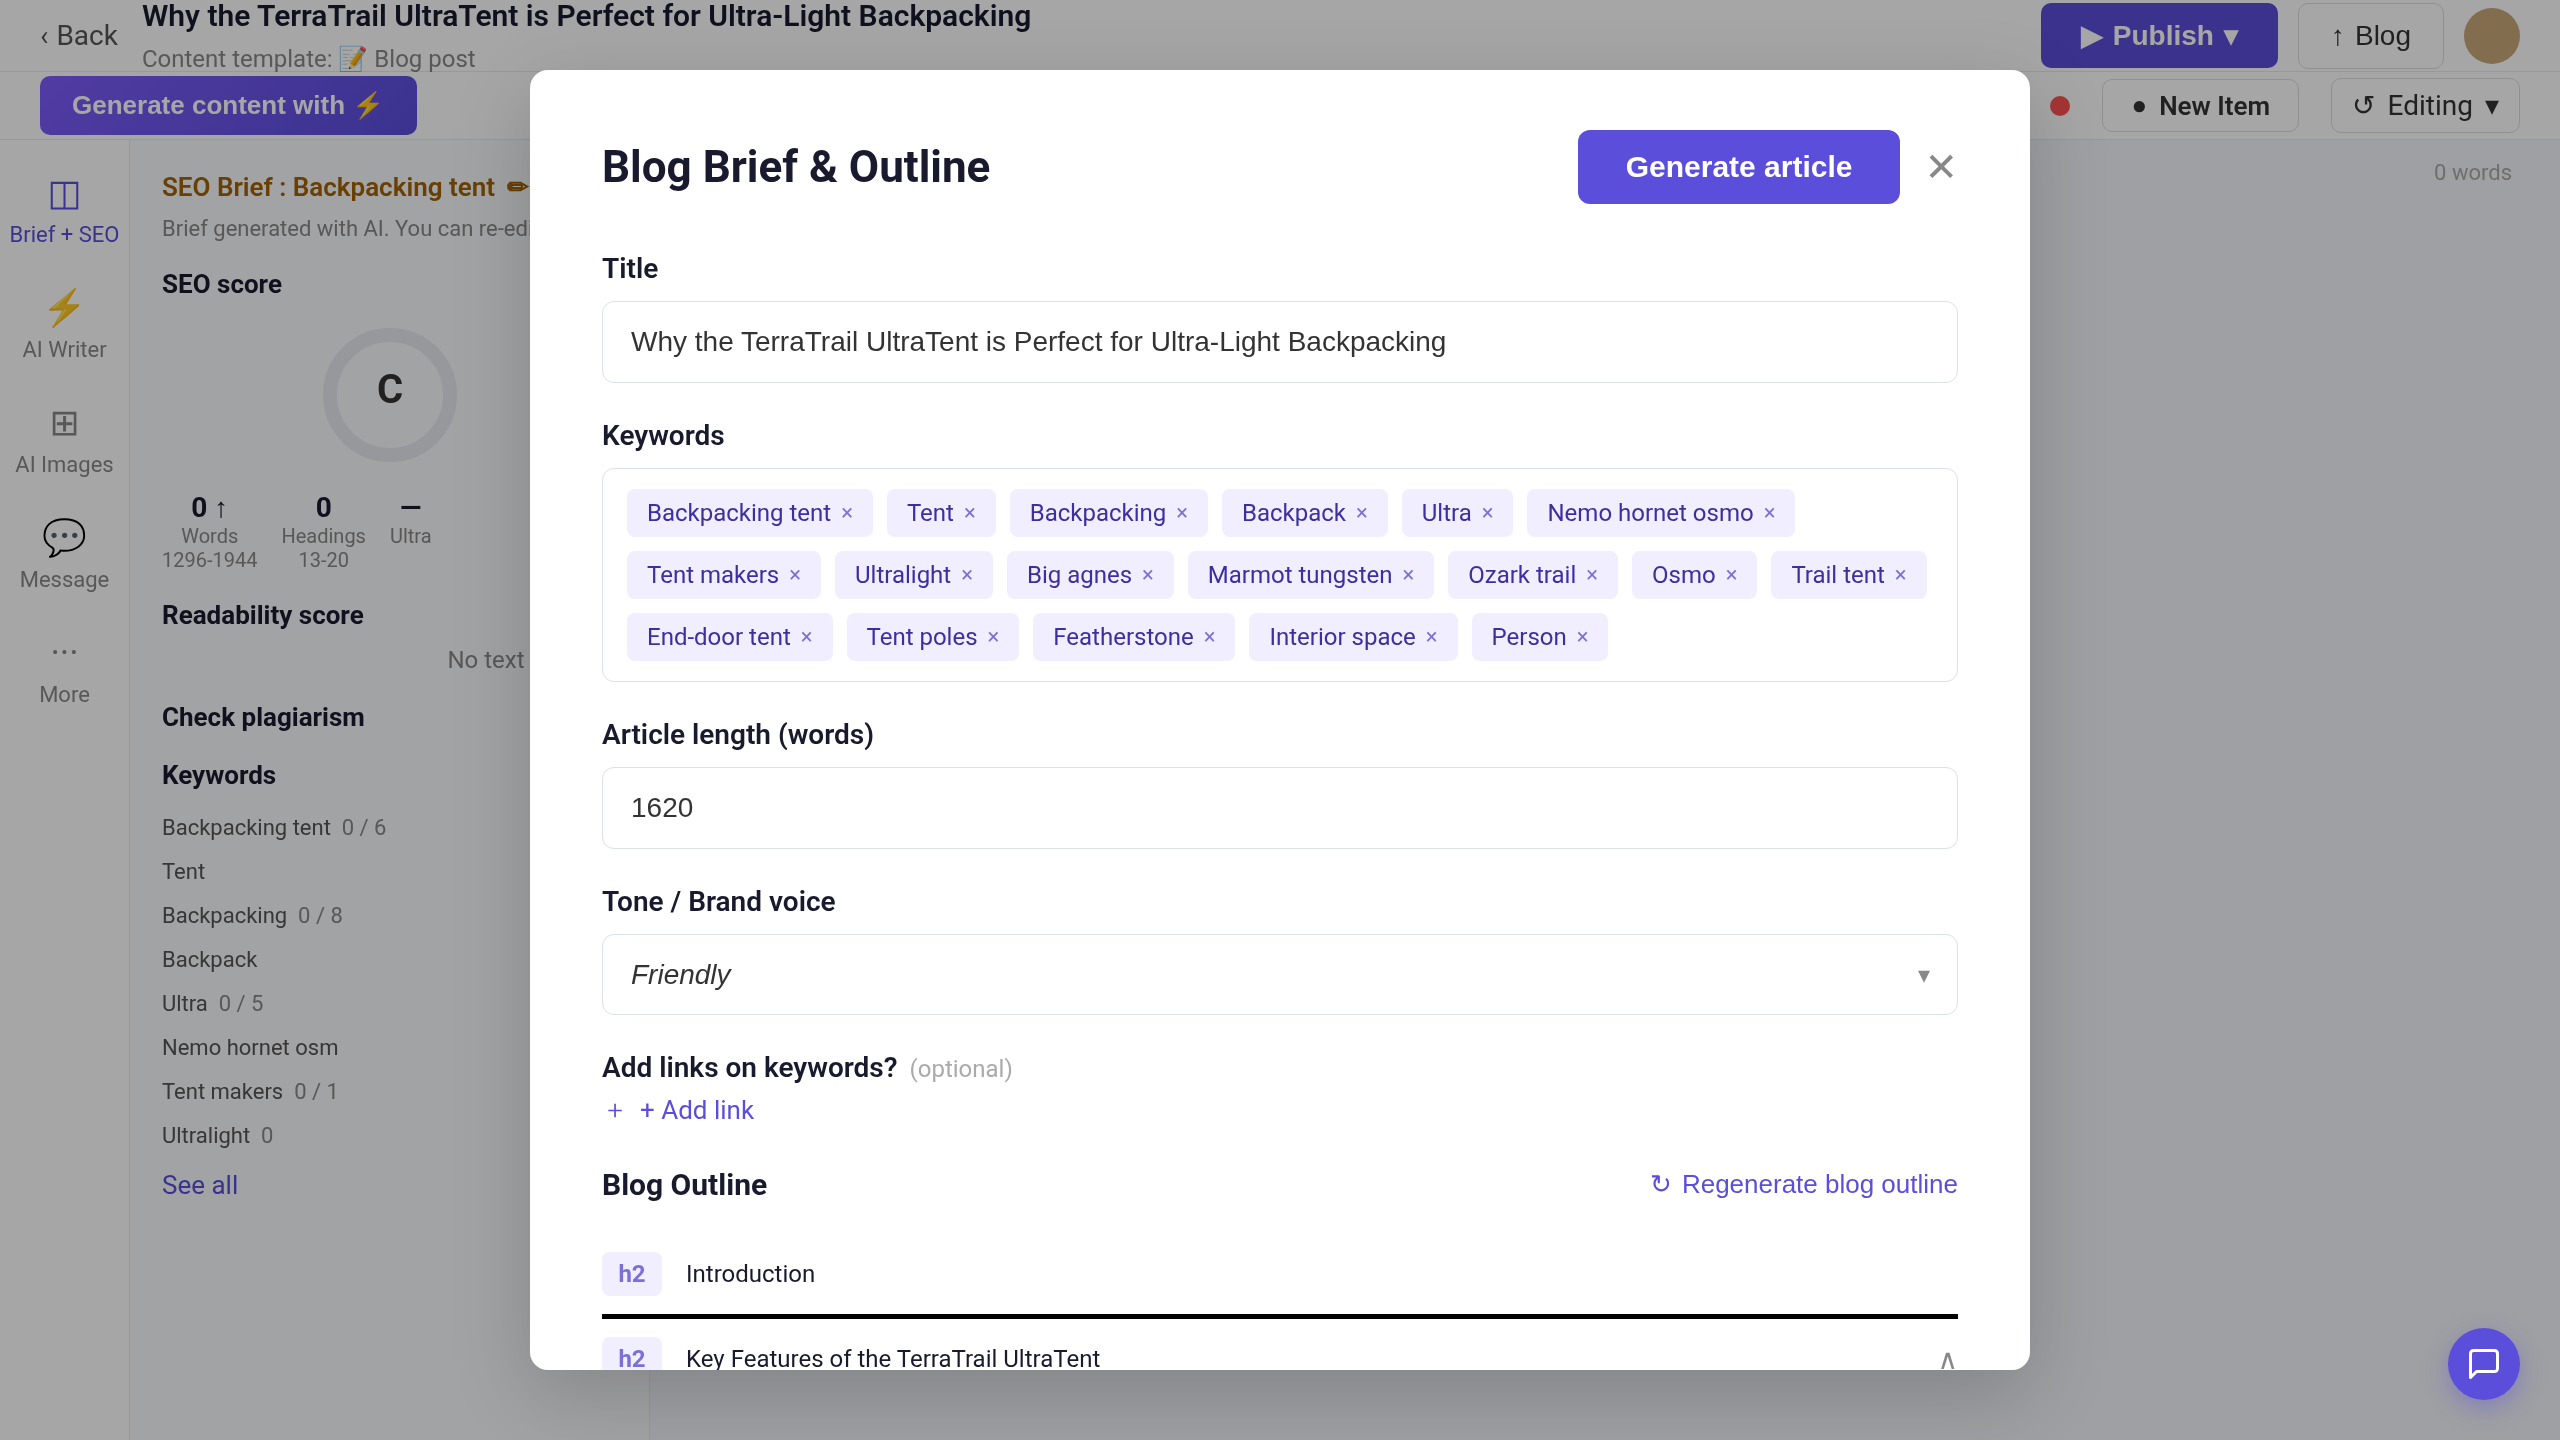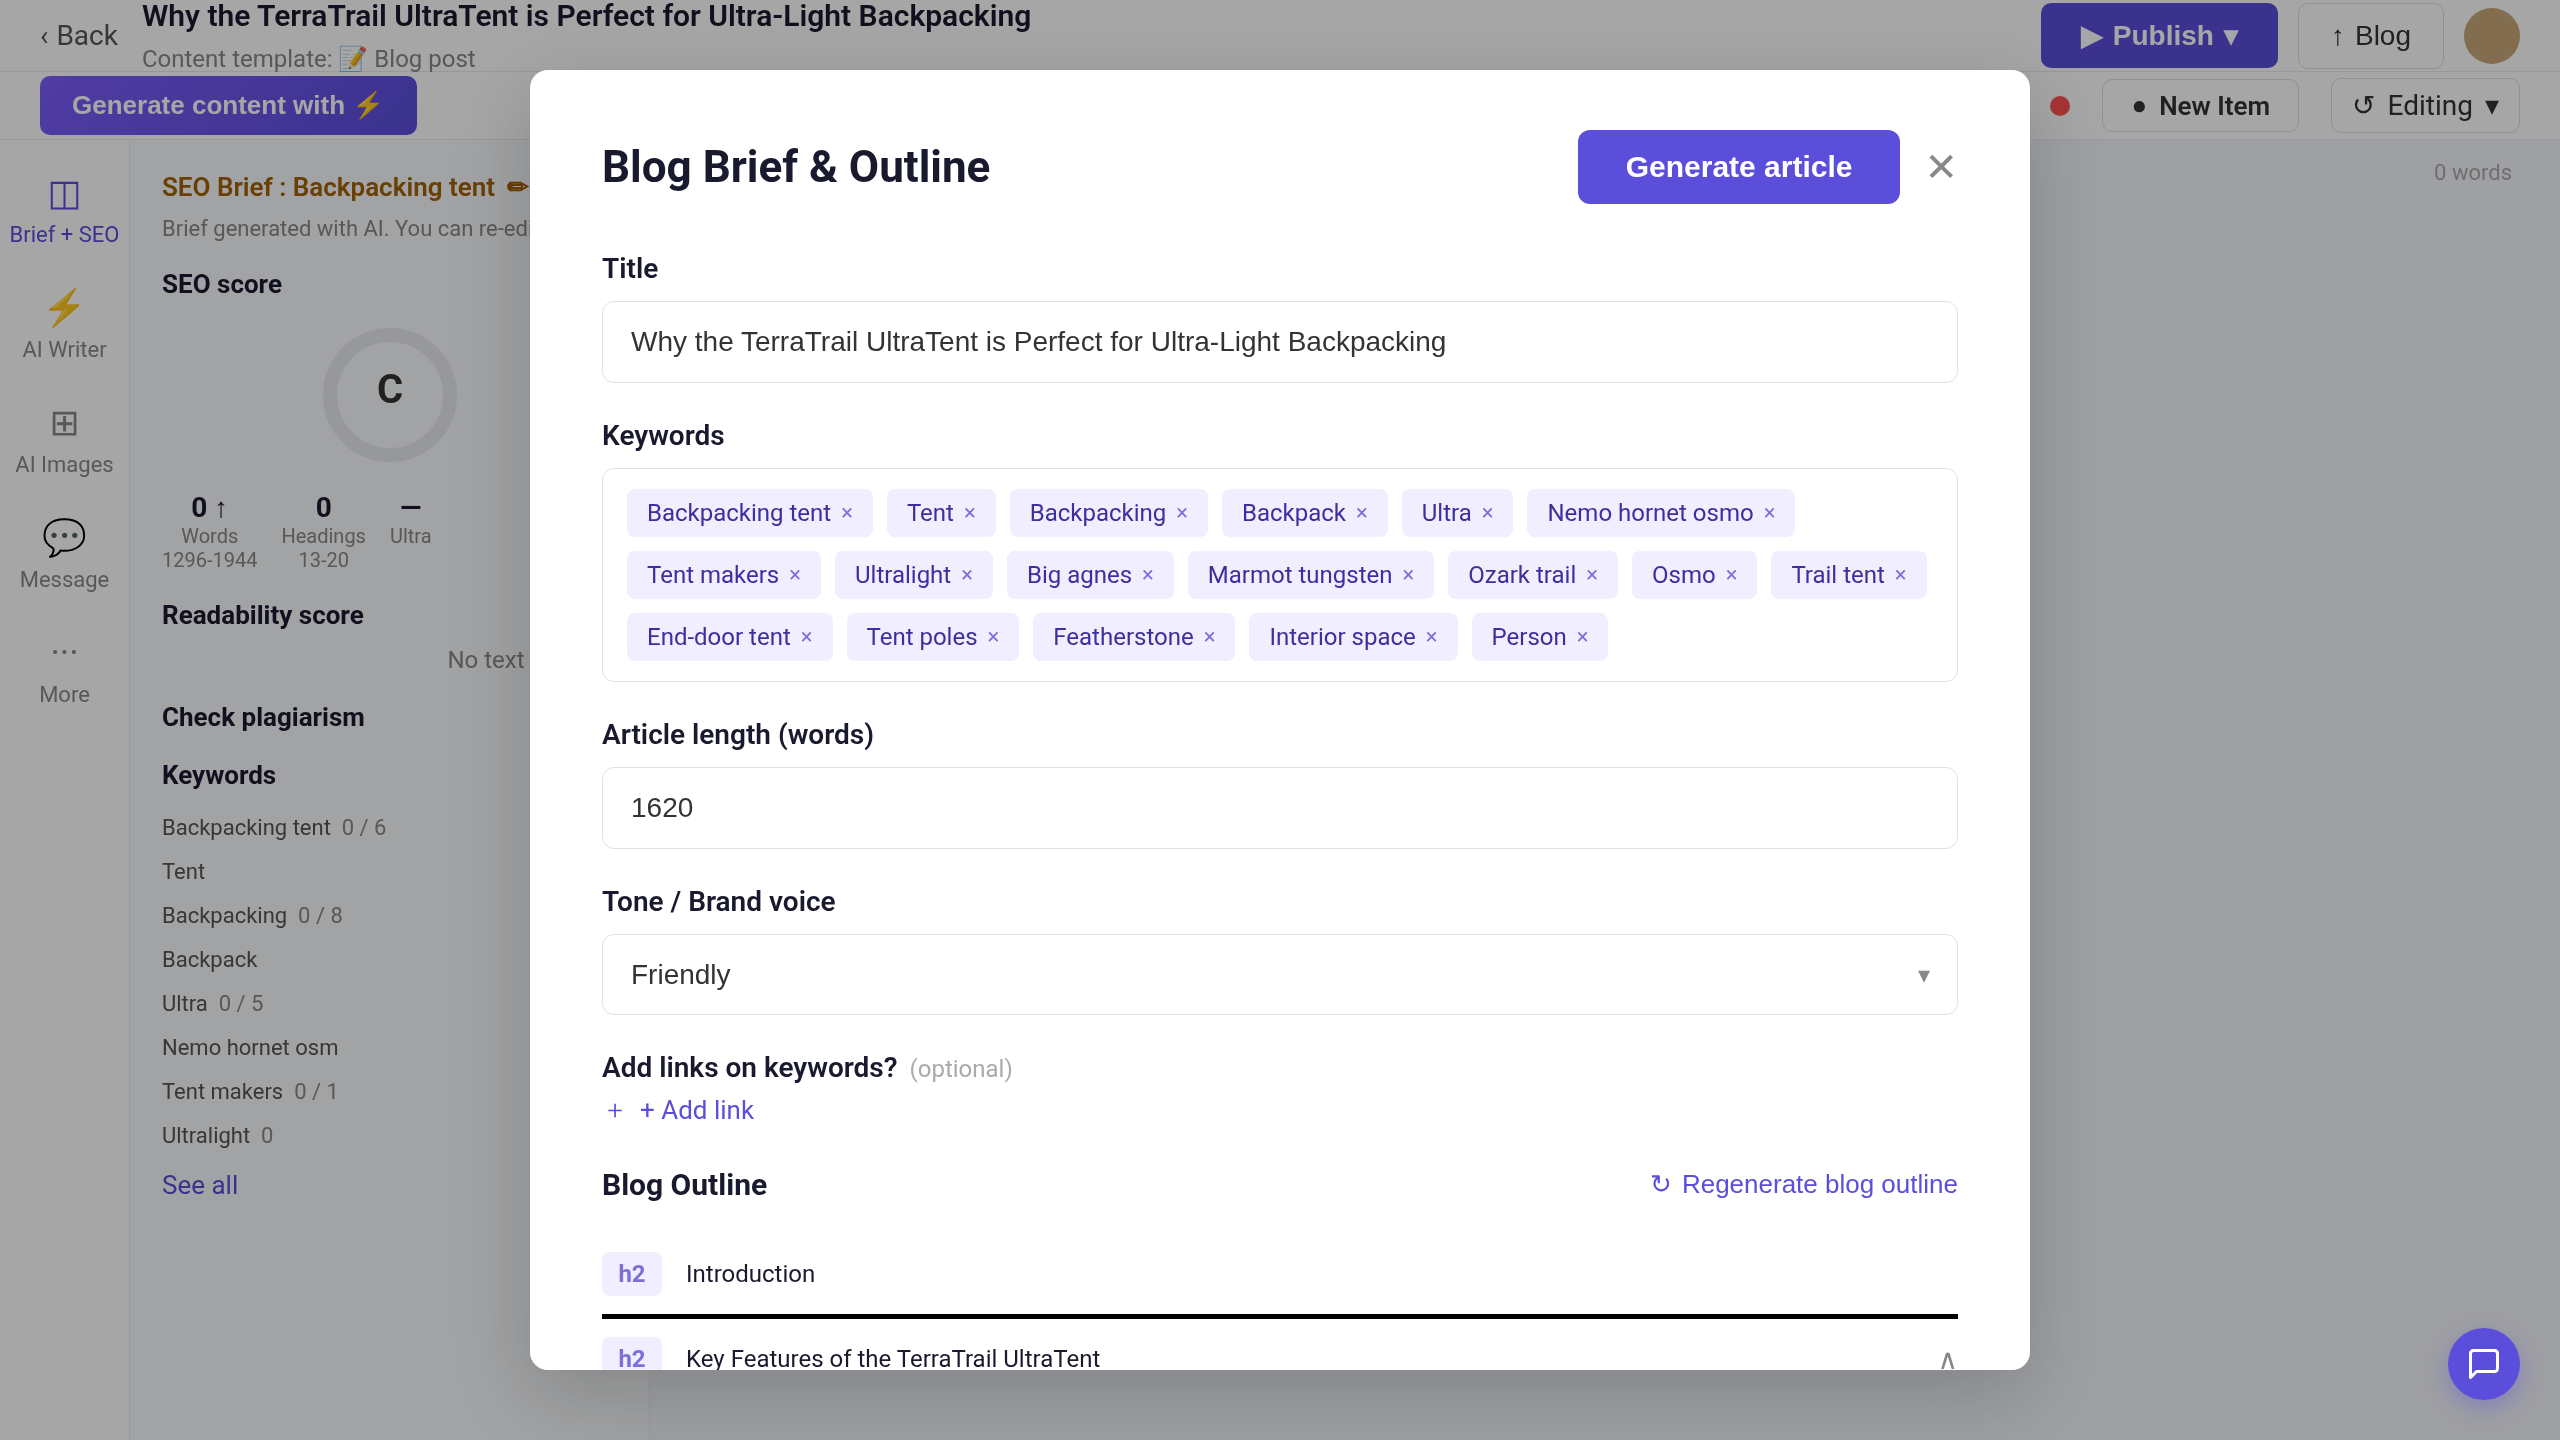--- a/index.html
+++ b/index.html
@@ -358,20 +358,21 @@
       width: 100%;
       border: 1.5px solid #dde0eb;
       border-radius: 12px;
       padding: 24px 28px;
       font-size: 28px;
       color: #333;
       background: #fff;
       appearance: none;
       cursor: pointer;
       outline: none;
+      font-style: italic;
     }
     .select-arrow {
       position: absolute;
       right: 28px;
       top: 50%;
       transform: translateY(-50%);
       font-size: 24px;
       color: #888;
       pointer-events: none;
     }

